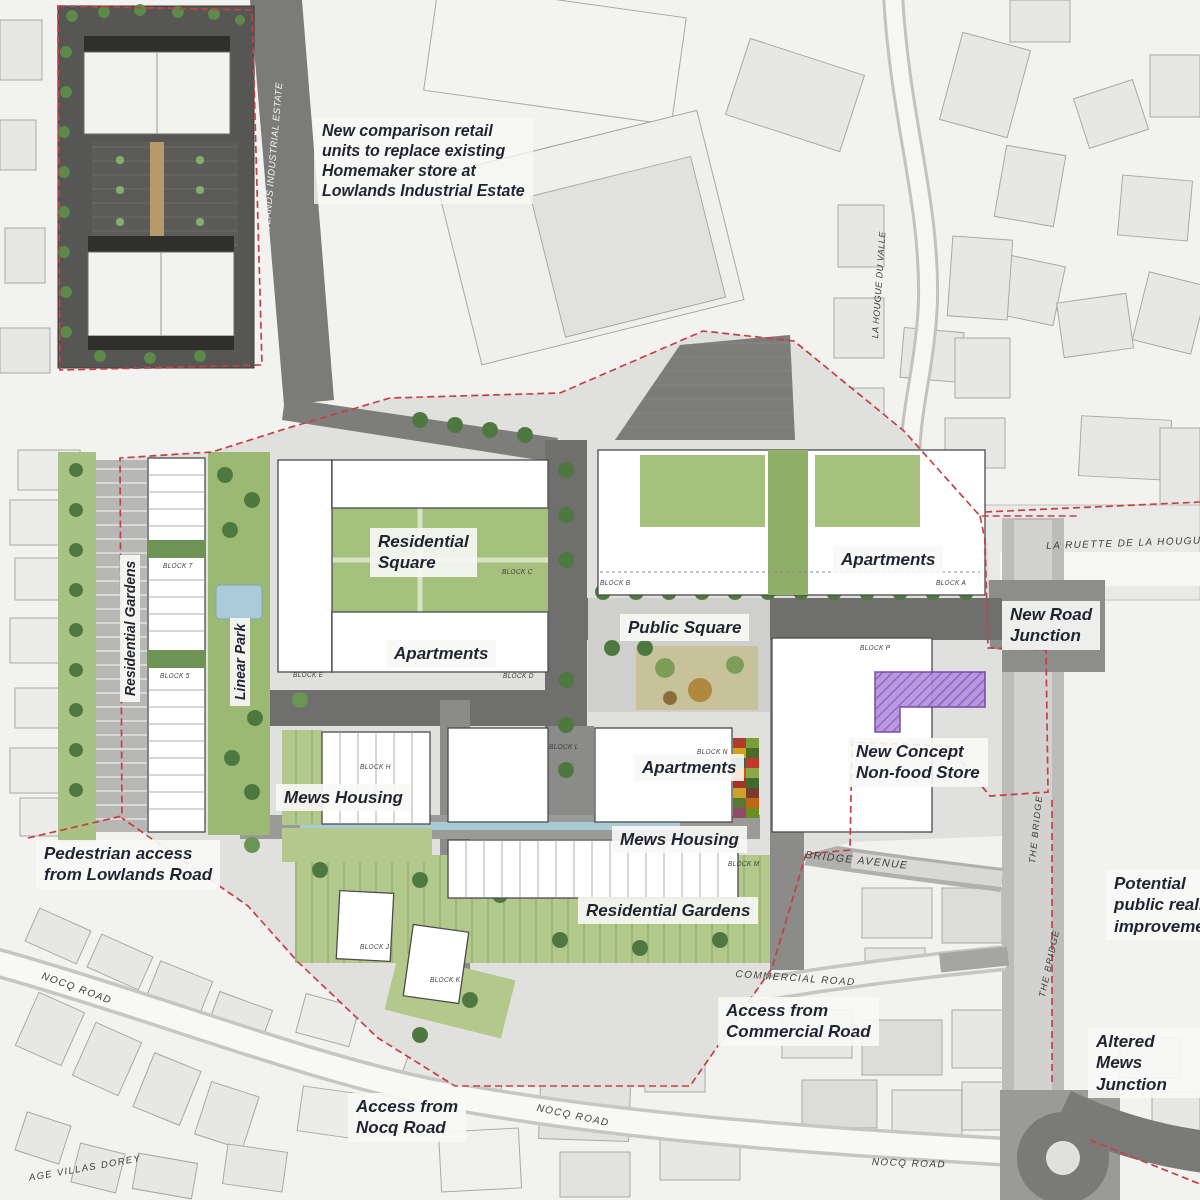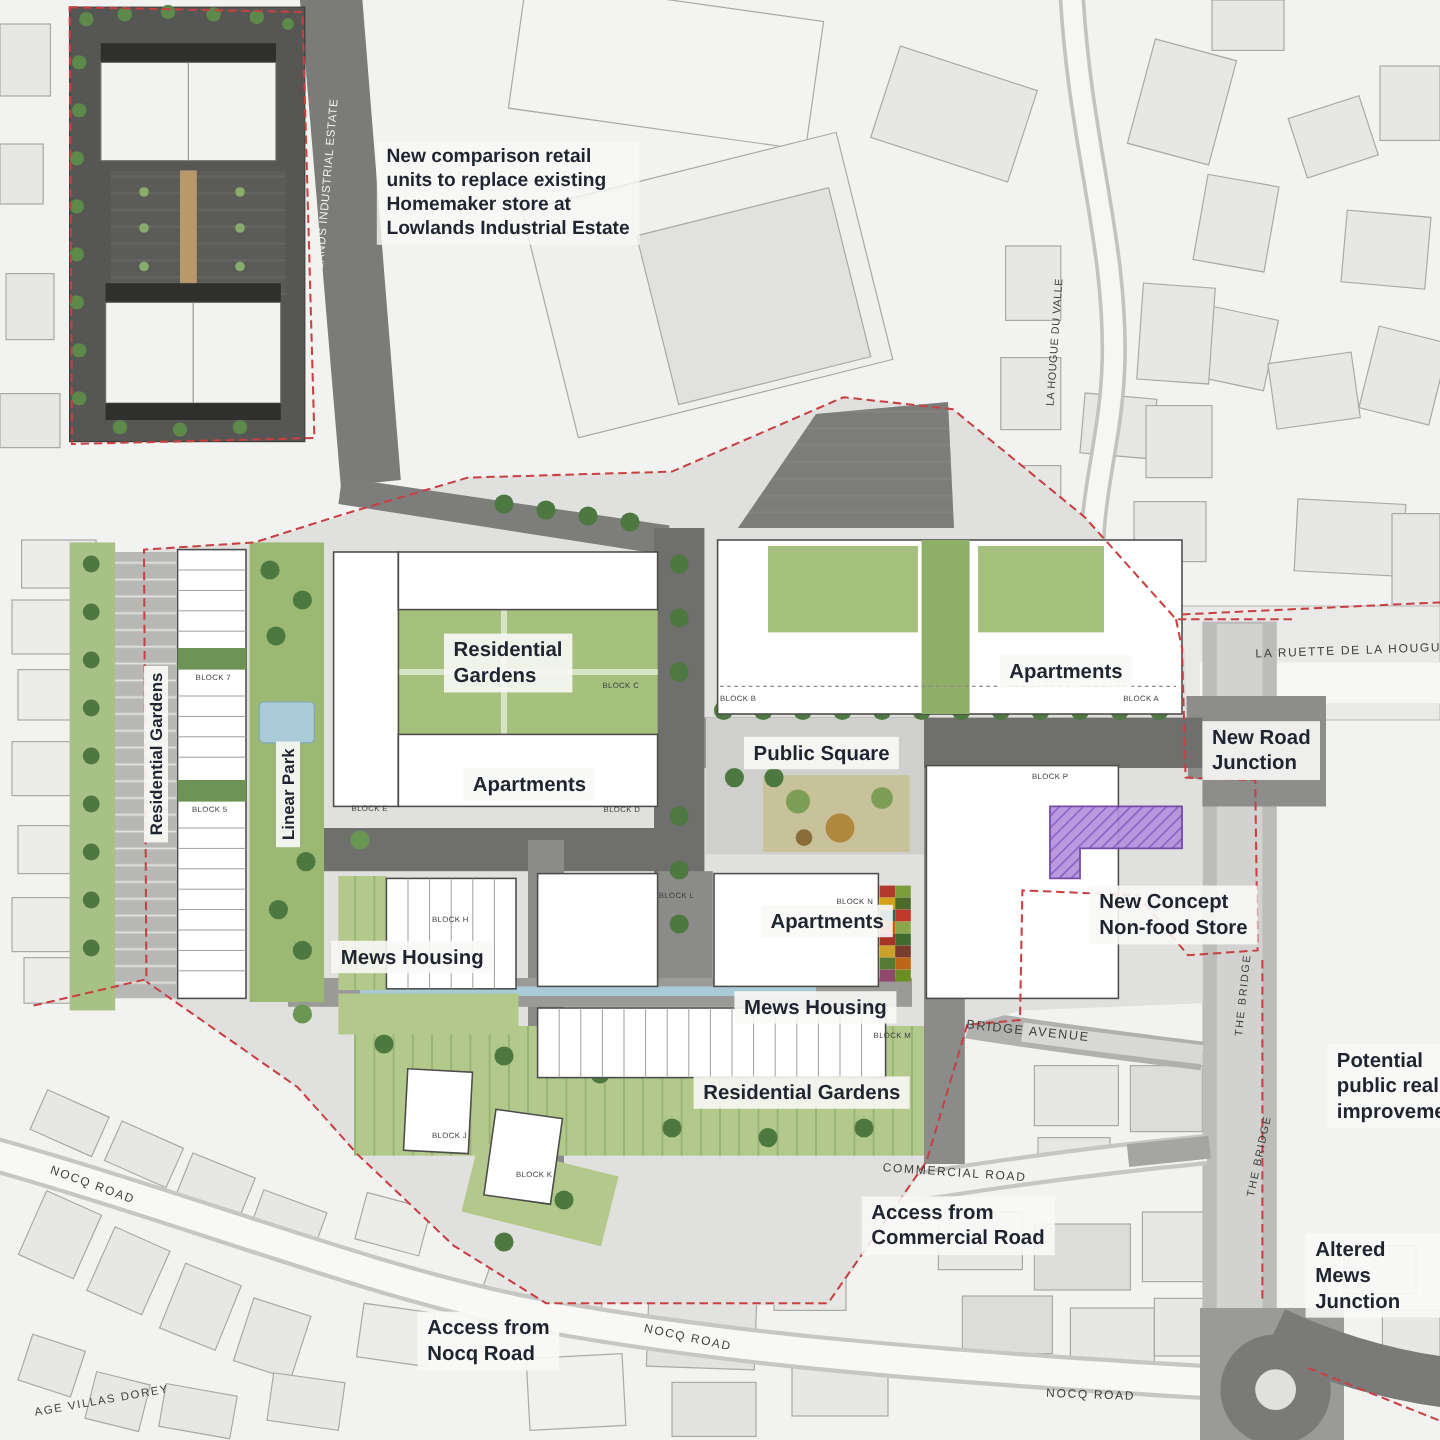--- a/index.html
+++ b/index.html
@@ -1,17 +1,17 @@
 <!DOCTYPE html>
 <html><head>
 <meta charset="utf-8">
 <style>
   html,body{margin:0;padding:0;background:#ffffff;}
   #plan{position:relative;width:1200px;height:1200px;overflow:hidden;
-        background:#f1f1ef;font-family:"Liberation Sans",sans-serif;}
+        background:#f1f1ef;font-family:"Liberation Sans",sans-serif;font-style:italic;}
   #plan svg{position:absolute;left:0;top:0;}
   .callout{position:absolute;background:rgba(248,248,246,.9);color:#1f2430;
            font-weight:700;font-size:17px;line-height:1.25;padding:3px 8px;
            white-space:pre-line;z-index:30;}
   .vlab{position:absolute;background:rgba(248,248,246,.92);color:#1f2430;
         font-weight:700;font-size:14px;padding:2px 6px;white-space:nowrap;
         transform-origin:0 0;transform:rotate(-90deg);z-index:30;}
   .roadlbl{position:absolute;color:#3f3f3d;font-size:10.5px;letter-spacing:1.4px;
            white-space:nowrap;transform-origin:0 0;z-index:25;}
   .blk{position:absolute;font-size:6.5px;color:#3c3c3c;letter-spacing:.3px;
@@ -366,32 +366,34 @@
   </g>
 </svg>
 
 <div class="callout" style="left:314px;top:118px;font-size:16px;background:rgba(248,248,246,.8);">New comparison retail
 units to replace existing
 Homemaker store at
 Lowlands Industrial Estate</div>
 <div class="vlab" style="left:120px;top:702px;">Residential Gardens</div>
 <div class="vlab" style="left:230px;top:706px;">Linear Park</div>
 <div class="callout" style="left:370px;top:528px;">Residential
-Gardens</div>
+Square</div>
 <div class="callout" style="left:386px;top:640px;">Apartments</div>
 <div class="callout" style="left:833px;top:546px;">Apartments</div>
 <div class="callout" style="left:620px;top:614px;">Public Square</div>
 <div class="callout" style="left:1002px;top:601px;">New Road
 Junction</div>
 <div class="callout" style="left:634px;top:754px;">Apartments</div>
 <div class="callout" style="left:276px;top:784px;">Mews Housing</div>
 <div class="callout" style="left:612px;top:826px;">Mews Housing</div>
 <div class="callout" style="left:578px;top:897px;">Residential Gardens</div>
-<div class="callout" style="left:908px;top:738px;">New Concept
+<div class="callout" style="left:848px;top:738px;">New Concept
 Non-food Store</div>
+<div class="callout" style="left:36px;top:840px;">Pedestrian access
+from Lowlands Road</div>
 <div class="callout" style="left:718px;top:997px;">Access from
 Commercial Road</div>
 <div class="callout" style="left:348px;top:1093px;">Access from
 Nocq Road</div>
 <div class="callout" style="left:1106px;top:870px;">Potential
 public realm
 improvement</div>
 <div class="callout" style="left:1088px;top:1028px;">Altered Mews
 Junction</div>
 

